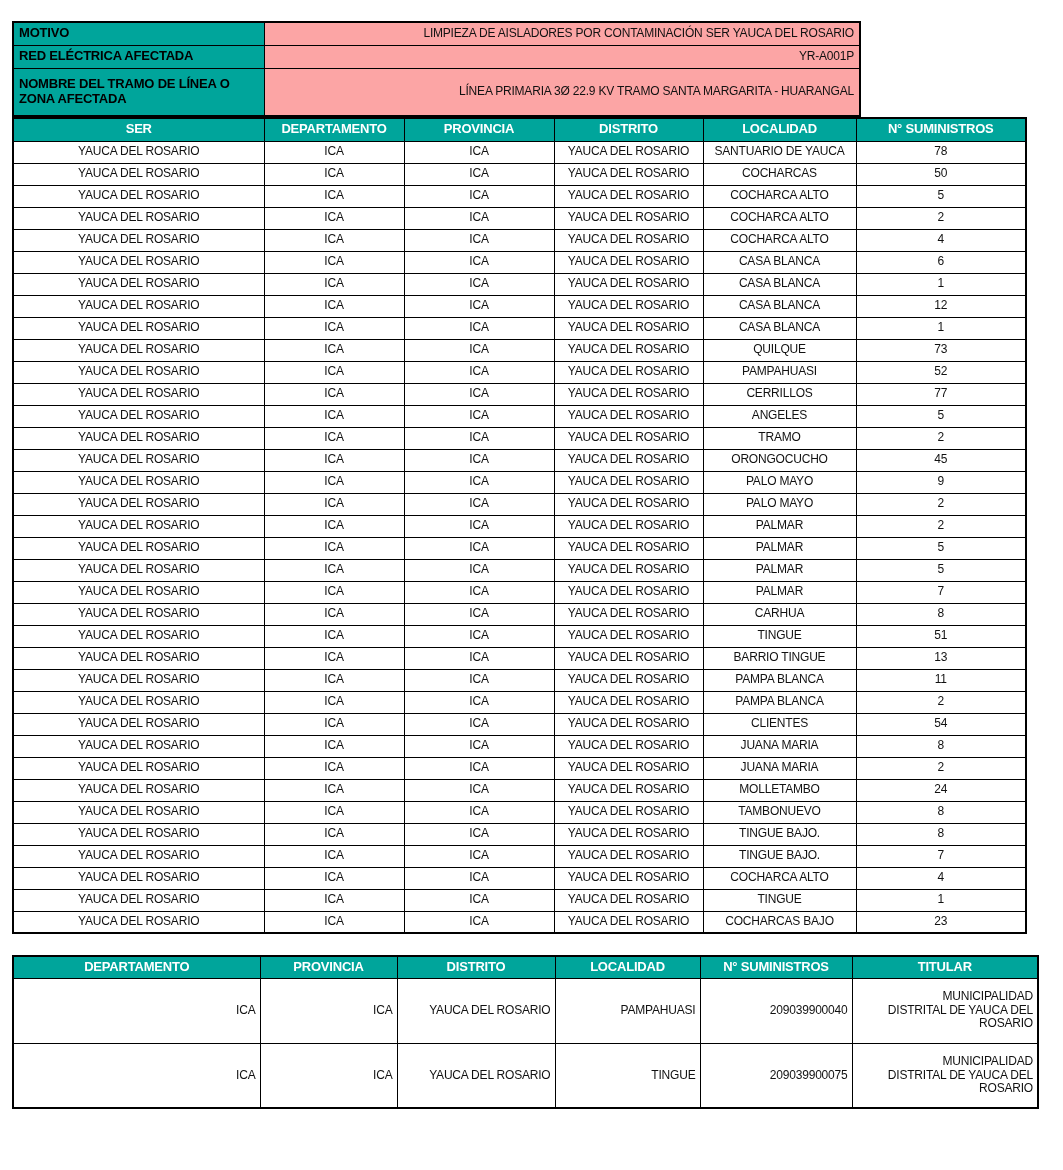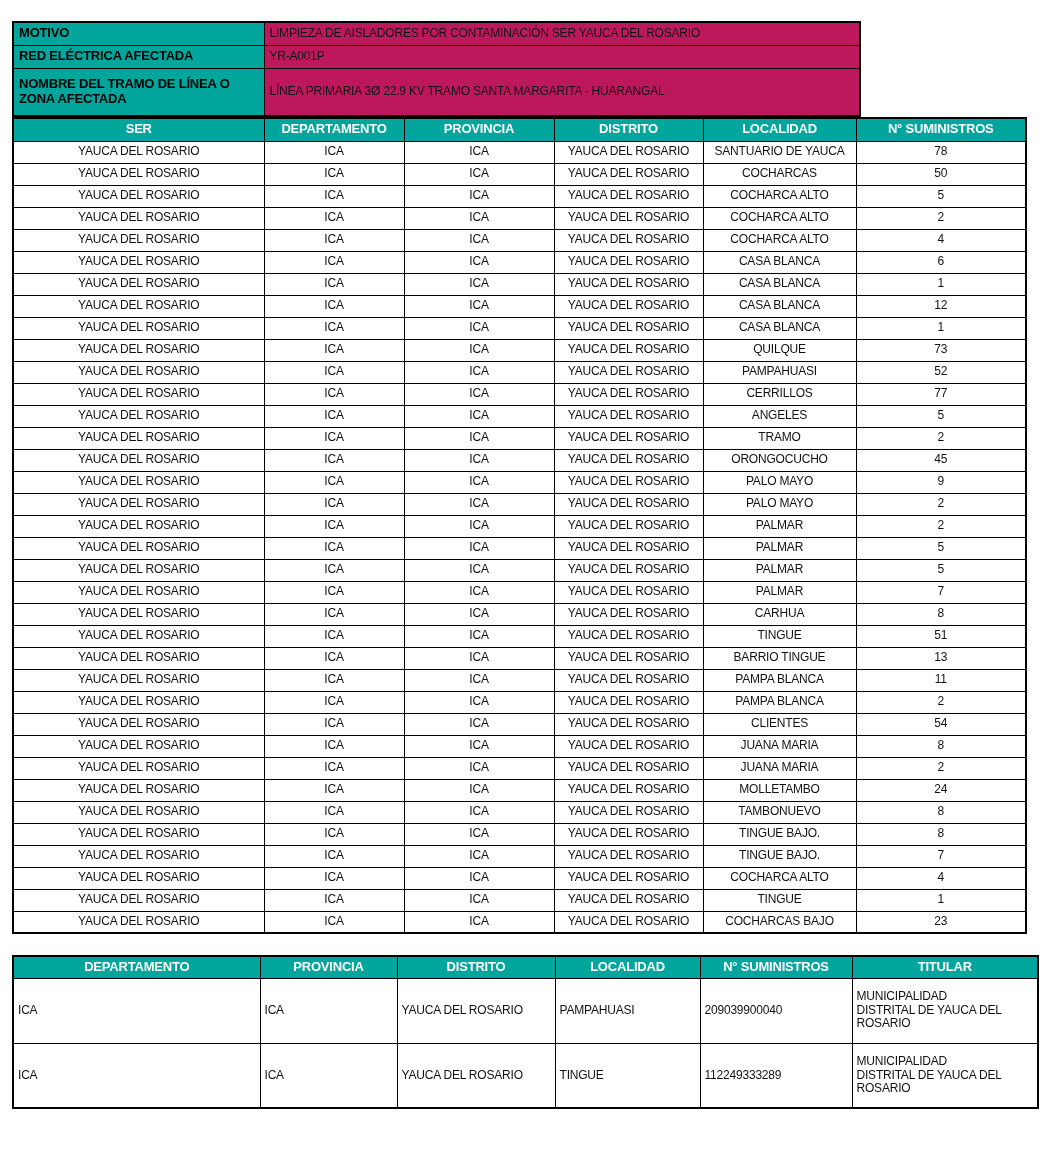--- a/index.html
+++ b/index.html
@@ -23,21 +23,21 @@
 
   
   .info-table{width:847px;}
   .info-table .c-label{width:251px;}
   .info-table .c-value{width:596px;}
   .info-table td{padding:2px 5px;}
   .teal-cell{
     background:var(--teal);color:#000000;font-weight:bold;font-size:13px;
     white-space:pre-line;text-align:left;
   }
-  .info-value{font-size:12px;text-align:left;background:#be185d;}
+  .info-value{font-size:12px;text-align:right;background:#fca5a5;}
   .r-std{height:23px;}
   .r-tall{height:48px;}
 
   
   .supply-table{width:1013px;}
   .supply-table .c0{width:251px;}
   .supply-table .c1{width:140px;}
   .supply-table .c2{width:150px;}
   .supply-table .c3{width:149px;}
   .supply-table .c4{width:153px;}
@@ -60,21 +60,21 @@
   .clients-table .c2{width:158px;}
   .clients-table .c3{width:145px;}
   .clients-table .c4{width:152px;}
   .clients-table .c5{width:186px;}
   .yellow-title{
     background:var(--yellow);color:#000;font-weight:bold;font-size:13px;
     height:22px;text-align:left;padding:1px 5px;
   }
   .clients-table .head th{height:22px;}
   .clients-table tbody td{
-    height:65px;font-size:12px;text-align:left;padding:1px 4px;background:#fff;
+    height:65px;font-size:12px;text-align:right;padding:1px 4px;background:#fff;
     white-space:pre-line;
   }
 </style>
 </head>
 <body>
 
 <div class="page">
 
   <table class="info-table">
     <colgroup>
@@ -439,21 +439,21 @@
           <td>209039900040</td>
           <td>MUNICIPALIDAD
 DISTRITAL DE YAUCA DEL
 ROSARIO</td>
         </tr>
         <tr>
           <td>ICA</td>
           <td>ICA</td>
           <td>YAUCA DEL ROSARIO</td>
           <td>TINGUE</td>
-          <td>112249333289</td>
+          <td>209039900075</td>
           <td>MUNICIPALIDAD
 DISTRITAL DE YAUCA DEL
 ROSARIO</td>
         </tr>
       </tbody>
   </table>
 
 </div>
 
 </body></html>

